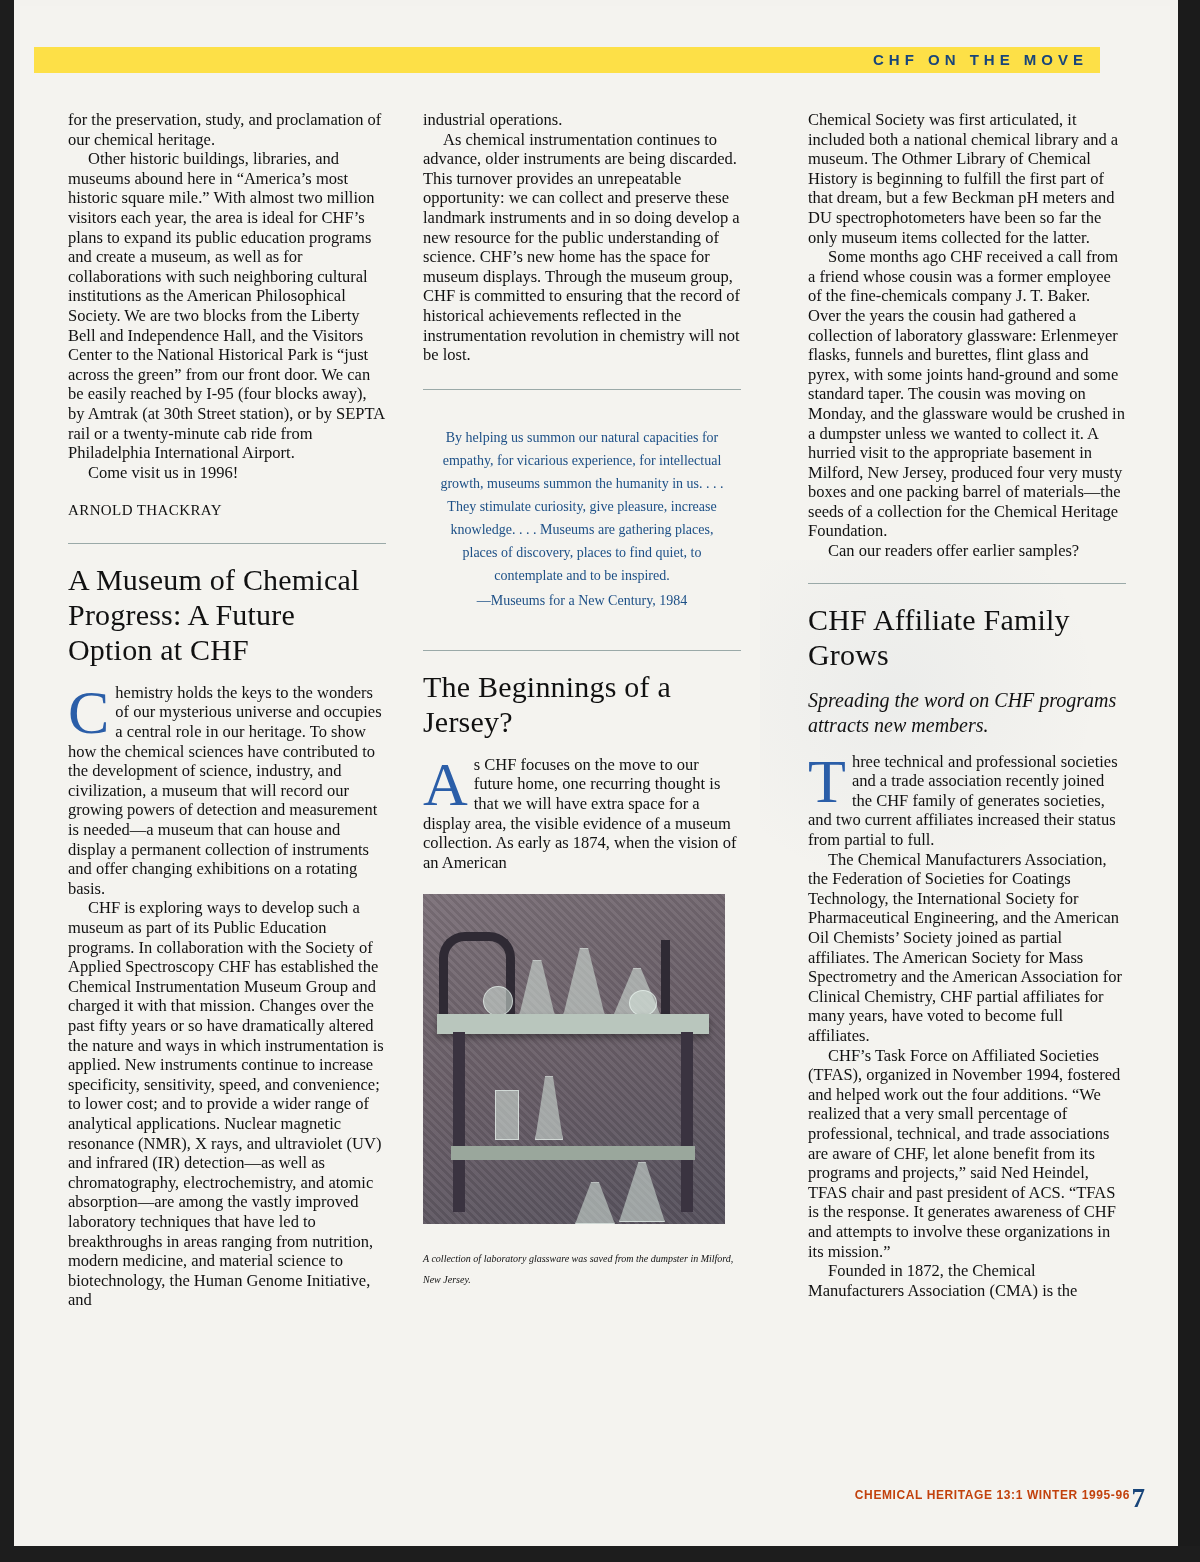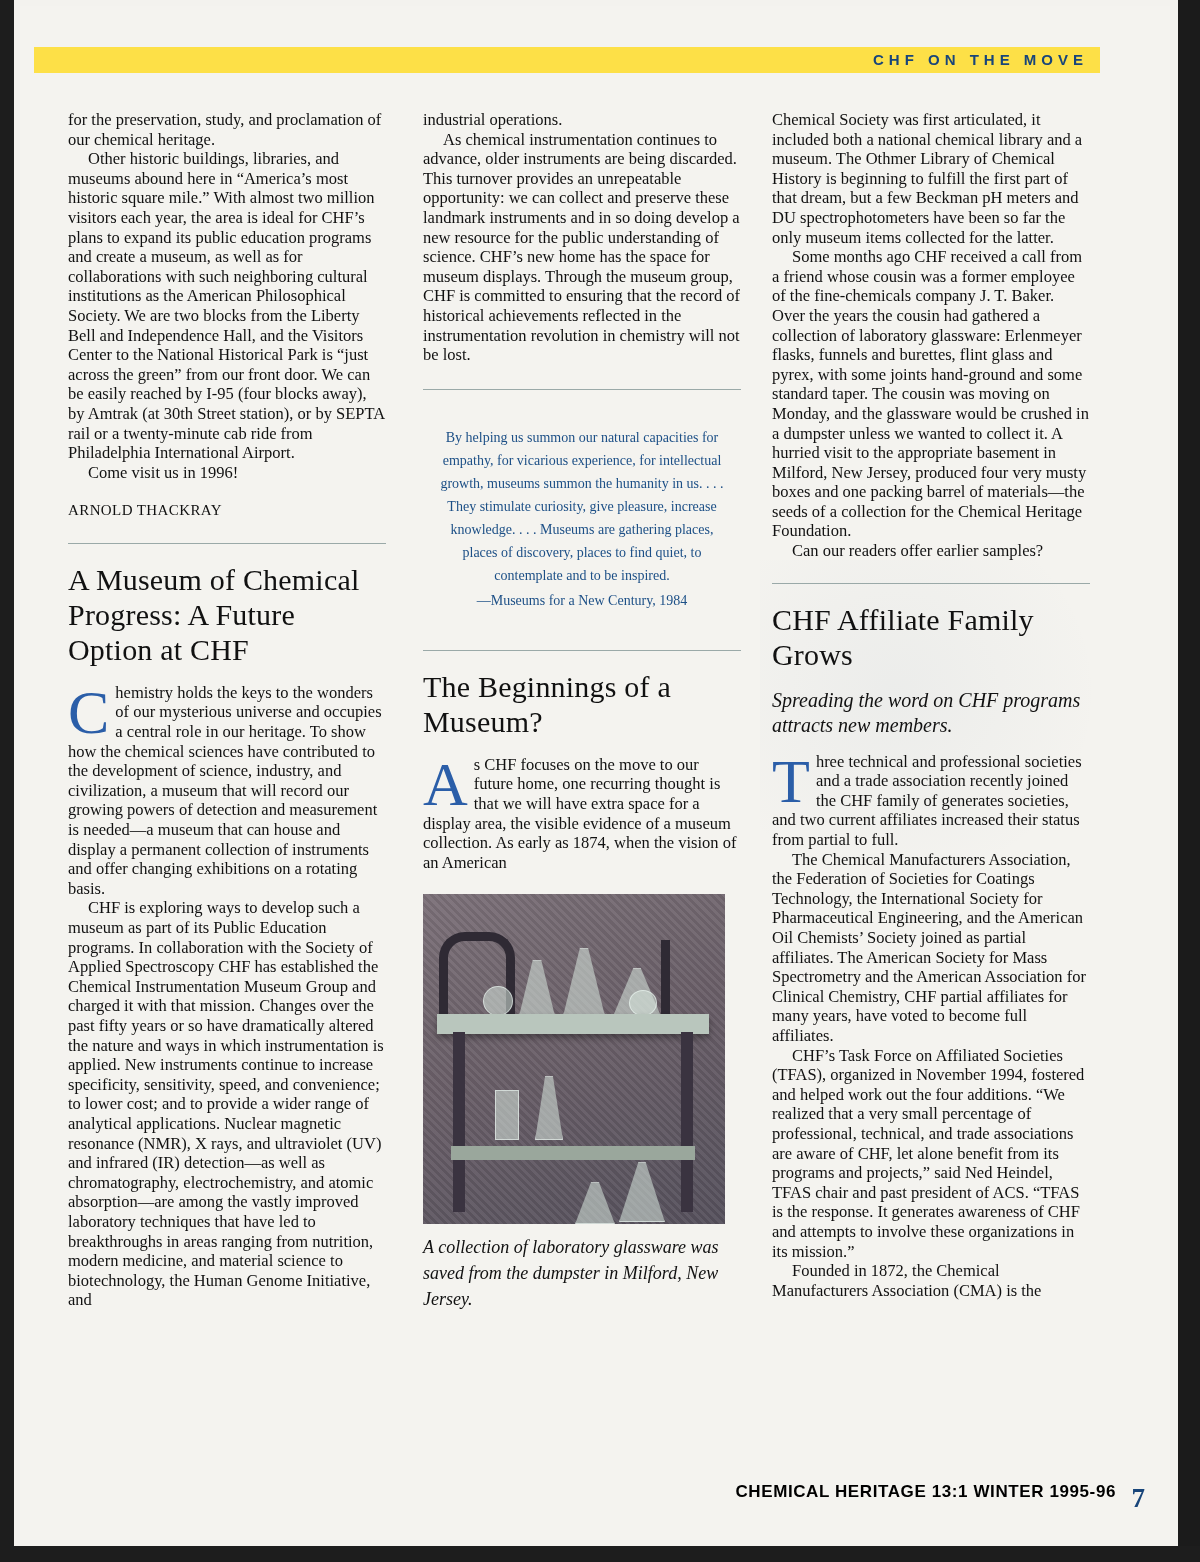--- a/index.html
+++ b/index.html
@@ -64,21 +64,21 @@
   .col {
     position: absolute;
     top: 110px;
     width: 318px;
     font-size: 16.5px;
     line-height: 19.6px;
     text-align: left;
   }
   .col1 { left: 68px; }
   .col2 { left: 423px; }
-  .col3 { left: 772px; }
+  .col3 { left: 808px; }
 
   p {
     margin: 0;
     text-indent: 20px;
   }
   p.noindent { text-indent: 0; }
 
   .byline {
     margin-top: 19px;
     font-size: 15px;
@@ -191,36 +191,36 @@
   .g2 { left: 140px; top: 54px; width: 40px; height: 66px; clip-path: polygon(40% 0,60% 0,100% 100%,0 100%); }
   .g3 { left: 190px; top: 74px; width: 46px; height: 46px; clip-path: polygon(42% 0,58% 0,100% 100%,0 100%); }
   .g4 { left: 60px; top: 92px; width: 28px; height: 28px; border-radius: 50%; }
   .g5 { left: 206px; top: 96px; width: 26px; height: 24px; border-radius: 50%; }
   .g6 { left: 112px; top: 182px; width: 26px; height: 62px; clip-path: polygon(36% 0,64% 0,100% 100%,0 100%); }
   .g7 { left: 152px; top: 288px; width: 38px; height: 40px; clip-path: polygon(40% 0,60% 0,100% 100%,0 100%); }
   .g8 { left: 196px; top: 268px; width: 44px; height: 58px; clip-path: polygon(42% 0,58% 0,100% 100%,0 100%); }
   .g9 { left: 72px; top: 196px; width: 22px; height: 48px; }
 
   .caption {
-    margin-top: 10px;
+    margin-top: 24px;
     font-style: italic;
-    font-size: 18px;
-    line-height: 26px;
+    font-size: 10px;
+    line-height: 21px;
     text-indent: 0;
   }
 
   
   .footer {
     position: absolute;
-    right: 84px; bottom: 60px;
+    right: 70px; bottom: 60px;
     font-family: "Liberation Sans", sans-serif;
-    font-size: 17px;
+    font-size: 12px;
     font-weight: bold;
     letter-spacing: 0.6px;
-    color: #000000;
+    color: #c2410c;
   }
   .pagenum {
     position: absolute;
     right: 55px; bottom: 48px;
     font-family: "Liberation Serif", serif;
     font-size: 27px;
     font-weight: bold;
     color: #18457a;
   }
 
@@ -276,21 +276,21 @@
 
     <div class="pullquote-wrap">
       <hr class="rule">
       <div class="pullquote">
         <span>By helping us summon our natural capacities for empathy, for vicarious experience, for intellectual growth, museums summon the humanity in us. . . . They stimulate curiosity, give pleasure, increase knowledge. . . . Museums are gathering places, places of discovery, places to find quiet, to contemplate and to be inspired.</span>
         <span class="src">—Museums for a New Century, 1984</span>
       </div>
       <hr class="rule">
     </div>
 
-    <h2 class="head">The Beginnings of a Museum?</h2>
+    <h2 class="head">The Beginnings of a Jersey?</h2>
 
     <p class="dropcap-para">
       <span class="dropcap">A</span><span>s CHF focuses on the move to our future home, one recurring thought is that we will have extra space for a display area, the visible evidence of a museum collection. As early as 1874, when the vision of an American</span>
     </p>
 
     <div class="photo">
       <div class="bg"></div>
       <div class="handle"></div>
       <div class="rod"></div>
       <div class="glass g1"></div>

